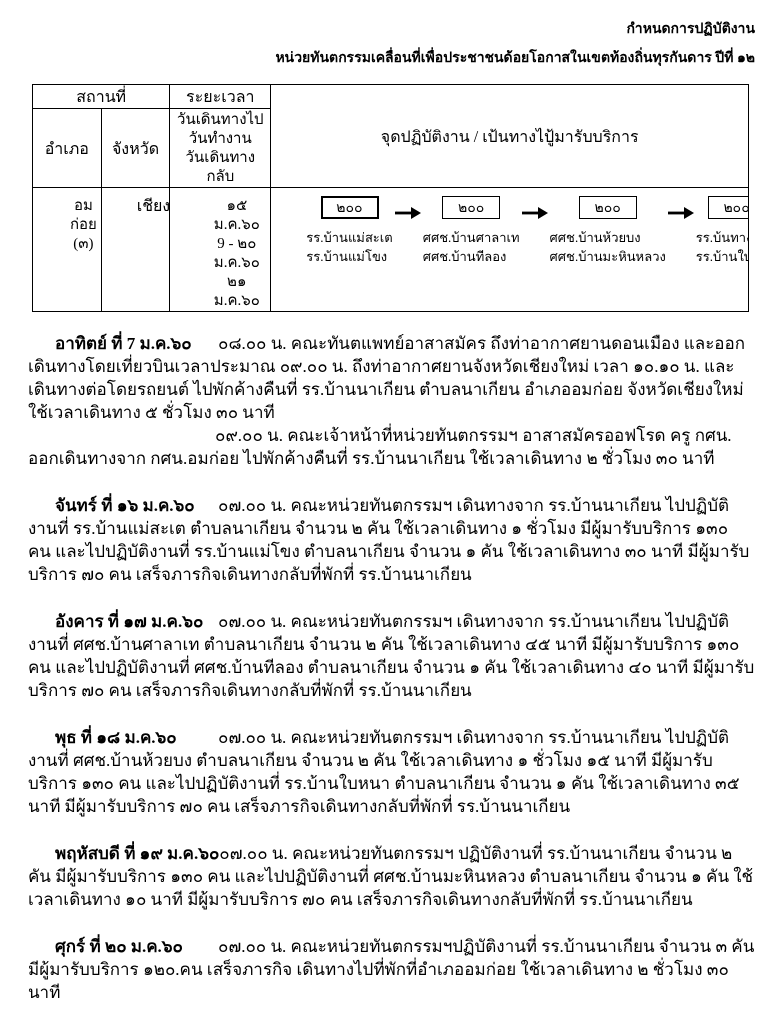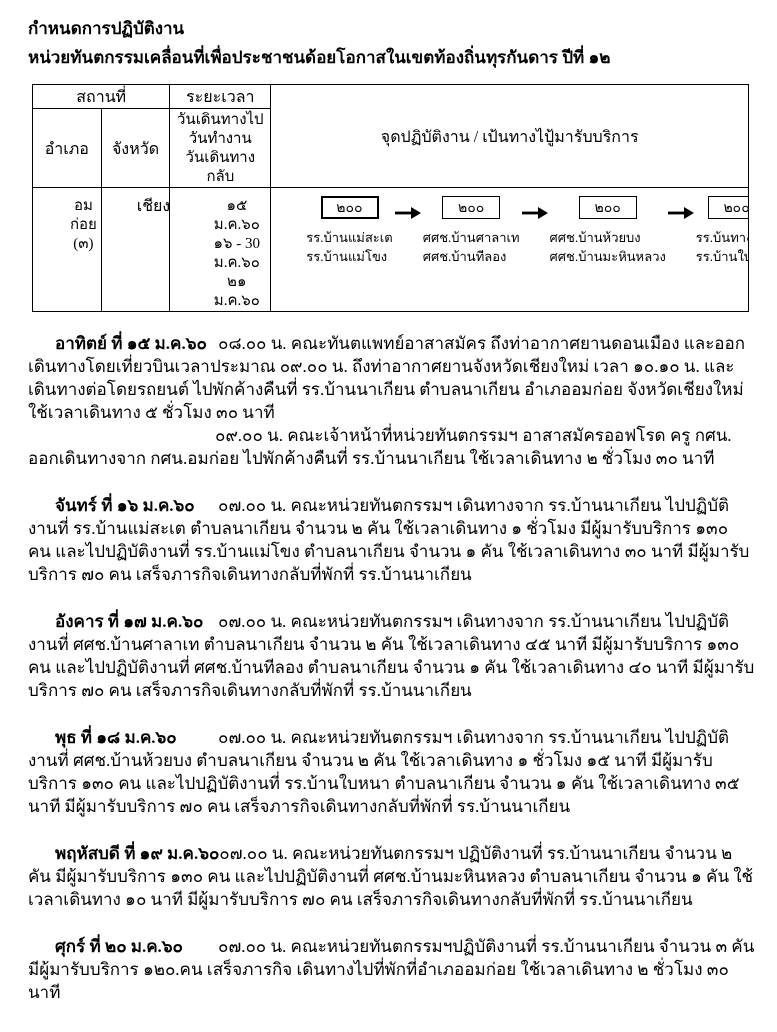--- a/index.html
+++ b/index.html
@@ -1,21 +1,21 @@
 <!DOCTYPE html>
 <html lang="th"><head>
 <meta charset="utf-8">
 <style>
   html,body{margin:0;padding:0;background:#fff;color:#000;}
   body{width:777px;height:1032px;overflow:hidden;
        font-family:"Liberation Serif",serif;}
   .page{padding:12px 22px 6px 28px;box-sizing:border-box;width:777px;}
 
   
-  .title-block{text-align:left;font-weight:bold;font-size:17px;line-height:29px;margin-top:2px;}
+  .title-block{text-align:right;font-weight:bold;font-size:14px;line-height:29px;margin-top:2px;}
   .title-line{white-space:nowrap;}
 
   
   table.schedule{border-collapse:collapse;table-layout:fixed;width:717px;margin:12px 0 0 4px;}
   table.schedule td{border:1.5px solid #000;text-align:center;vertical-align:middle;
                     font-size:16px;line-height:19px;padding:1px 2px;overflow:hidden;}
   .col-district{width:68px}.col-province{width:68px}.col-duration{width:100px}.col-op{width:473px}
   tr.hrow1 td{height:21px;}
   tr.hrow2 td{height:56px;}
   tr.drow td{height:73px;vertical-align:top;padding-top:8px;padding-left:35px;}
@@ -73,21 +73,21 @@
       </td>
     </tr>
     <tr class="drow">
       <td>
         <span class="district-note">อมก่อย</span>
         <span class="district-note">(๓)</span>
       </td>
       <td>เชียงใหม่</td>
       <td>
         <span class="date-line">๑๕ ม.ค.๖๐</span>
-        <span class="date-line">๑๖ - 30 ม.ค.๖๐</span>
+        <span class="date-line">9 - ๒๐ ม.ค.๖๐</span>
         <span class="date-line">๒๑ ม.ค.๖๐</span>
       </td>
       <td class="flow-cell">
         <div class="flow-row">
 
           <div class="flow-group">
             <div class="num-box thick">
               <span>๒๐๐</span>
             </div>
             <div class="flow-label">รร.บ้านแม่สะเต</div>
@@ -140,21 +140,21 @@
           </div>
 
         </div>
       </td>
     </tr>
   </tbody>
     </table>
 
   <div class="paras">
 
-    <p class="para joined"><span class="day">อาทิตย์ ที่ ๑๕ ม.ค.๖๐</span><span>๐๘.๐๐ น. คณะทันตแพทย์อาสาสมัคร ถึงท่าอากาศยานดอนเมือง  และออกเดินทางโดยเที่ยวบินเวลาประมาณ ๐๙.๐๐ น. ถึงท่าอากาศยานจังหวัดเชียงใหม่ เวลา ๑๐.๑๐ น. และเดินทางต่อโดยรถยนต์ ไปพักค้างคืนที่ รร.บ้านนาเกียน ตำบลนาเกียน  อำเภออมก่อย  จังหวัดเชียงใหม่  ใช้เวลาเดินทาง  ๕ ชั่วโมง ๓๐ นาที</span></p>
+    <p class="para joined"><span class="day">อาทิตย์ ที่ 7 ม.ค.๖๐</span><span>๐๘.๐๐ น. คณะทันตแพทย์อาสาสมัคร ถึงท่าอากาศยานดอนเมือง  และออกเดินทางโดยเที่ยวบินเวลาประมาณ ๐๙.๐๐ น. ถึงท่าอากาศยานจังหวัดเชียงใหม่ เวลา ๑๐.๑๐ น. และเดินทางต่อโดยรถยนต์ ไปพักค้างคืนที่ รร.บ้านนาเกียน ตำบลนาเกียน  อำเภออมก่อย  จังหวัดเชียงใหม่  ใช้เวลาเดินทาง  ๕ ชั่วโมง ๓๐ นาที</span></p>
     <p class="para cont"><span>๐๙.๐๐ น. คณะเจ้าหน้าที่หน่วยทันตกรรมฯ อาสาสมัครออฟโรด ครู กศน. ออกเดินทางจาก กศน.อมก่อย  ไปพักค้างคืนที่ รร.บ้านนาเกียน ใช้เวลาเดินทาง ๒ ชั่วโมง ๓๐ นาที</span></p>
 
     <p class="para"><span class="day">จันทร์ ที่ ๑๖ ม.ค.๖๐</span><span>๐๗.๐๐ น. คณะหน่วยทันตกรรมฯ เดินทางจาก รร.บ้านนาเกียน ไปปฏิบัติงานที่ รร.บ้านแม่สะเต ตำบลนาเกียน จำนวน ๒ คัน ใช้เวลาเดินทาง ๑ ชั่วโมง  มีผู้มารับบริการ ๑๓๐ คน และไปปฏิบัติงานที่ รร.บ้านแม่โขง ตำบลนาเกียน จำนวน ๑ คัน ใช้เวลาเดินทาง ๓๐ นาที มีผู้มารับบริการ ๗๐ คน เสร็จภารกิจเดินทางกลับที่พักที่ รร.บ้านนาเกียน</span></p>
 
     <p class="para"><span class="day">อังคาร ที่ ๑๗ ม.ค.๖๐</span><span>๐๗.๐๐ น. คณะหน่วยทันตกรรมฯ เดินทางจาก รร.บ้านนาเกียน ไปปฏิบัติงานที่ ศศช.บ้านศาลาเท ตำบลนาเกียน จำนวน ๒ คัน ใช้เวลาเดินทาง ๔๕ นาที มีผู้มารับบริการ ๑๓๐ คน และไปปฏิบัติงานที่ ศศช.บ้านทีลอง ตำบลนาเกียน จำนวน ๑ คัน ใช้เวลาเดินทาง ๔๐ นาที มีผู้มารับบริการ ๗๐ คน เสร็จภารกิจเดินทางกลับที่พักที่ รร.บ้านนาเกียน</span></p>
 
     <p class="para"><span class="day">พุธ ที่ ๑๘ ม.ค.๖๐</span><span>๐๗.๐๐ น. คณะหน่วยทันตกรรมฯ เดินทางจาก รร.บ้านนาเกียน ไปปฏิบัติงานที่ ศศช.บ้านห้วยบง ตำบลนาเกียน จำนวน ๒ คัน ใช้เวลาเดินทาง ๑ ชั่วโมง ๑๕ นาที มีผู้มารับบริการ ๑๓๐ คน และไปปฏิบัติงานที่ รร.บ้านใบหนา ตำบลนาเกียน จำนวน ๑ คัน ใช้เวลาเดินทาง ๓๕ นาที มีผู้มารับบริการ ๗๐ คน เสร็จภารกิจเดินทางกลับที่พักที่ รร.บ้านนาเกียน</span></p>
 
     <p class="para"><span class="day">พฤหัสบดี ที่ ๑๙ ม.ค.๖๐</span><span>๐๗.๐๐ น. คณะหน่วยทันตกรรมฯ ปฏิบัติงานที่ รร.บ้านนาเกียน จำนวน ๒ คัน มีผู้มารับบริการ ๑๓๐ คน และไปปฏิบัติงานที่ ศศช.บ้านมะหินหลวง ตำบลนาเกียน จำนวน ๑ คัน ใช้เวลาเดินทาง ๑๐ นาที มีผู้มารับบริการ ๗๐ คน เสร็จภารกิจเดินทางกลับที่พักที่ รร.บ้านนาเกียน</span></p>
 

